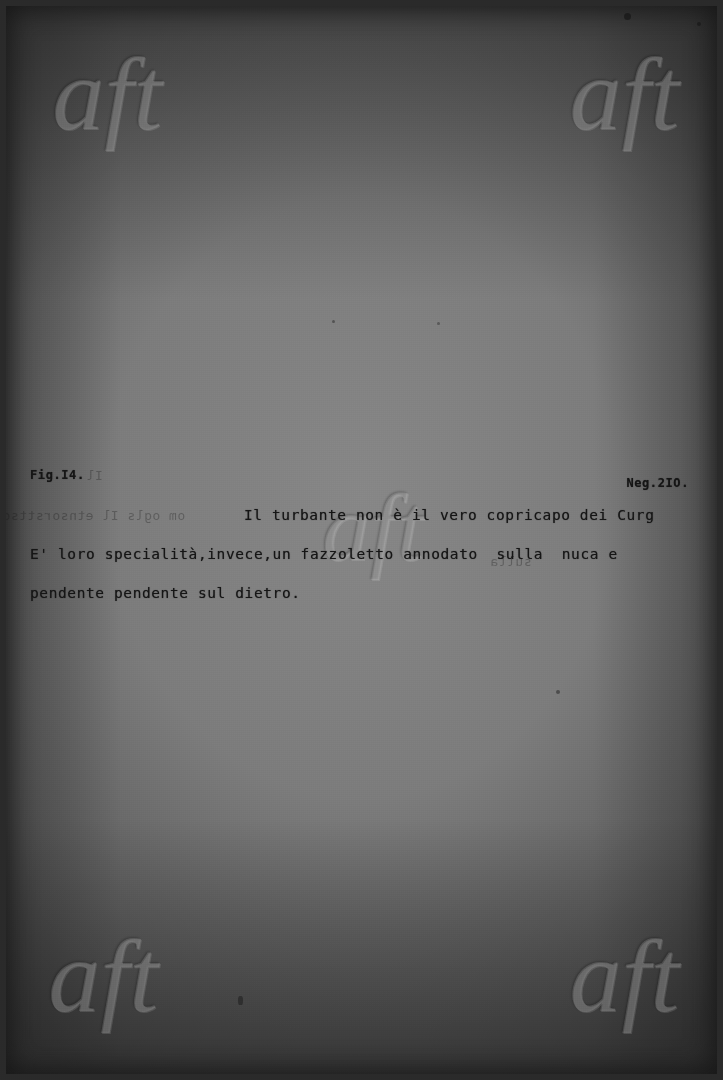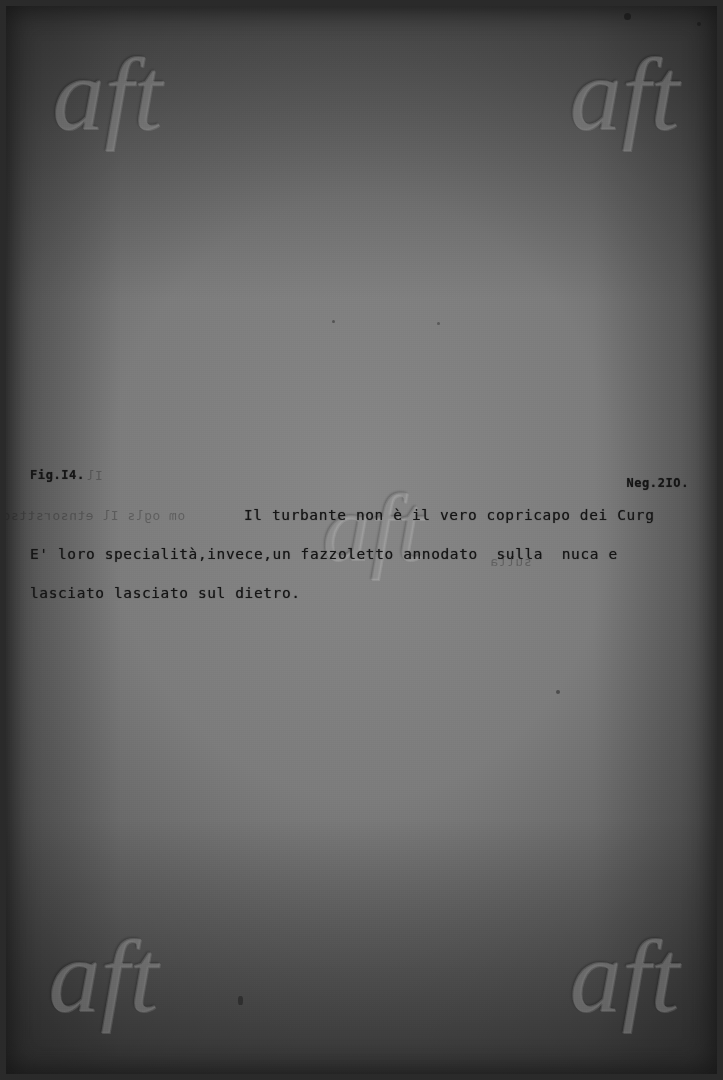--- a/index.html
+++ b/index.html
@@ -202,17 +202,17 @@
   <div class="wm wm-tr">aft</div>
   <div class="wm wm-c">aft</div>
   <div class="wm wm-bl">aft</div>
   <div class="wm wm-br">aft</div>
 
   <div class="typed fig-label">Fig.I4.</div>
   <div class="typed neg-label">Neg.2IO.</div>
 
   <div class="typed body-line body-1">Il turbante non è il vero copricapo dei Curg</div>
   <div class="typed body-line body-2">E' loro specialità,invece,un fazzoletto annodato  sulla  nuca e</div>
-  <div class="typed body-line body-3">lasciato lasciato sul dietro.</div>
+  <div class="typed body-line body-3">pendente pendente sul dietro.</div>
 
   <div class="grain"></div>
   <div class="plate-border"></div>
 </div>
 
 </body></html>

